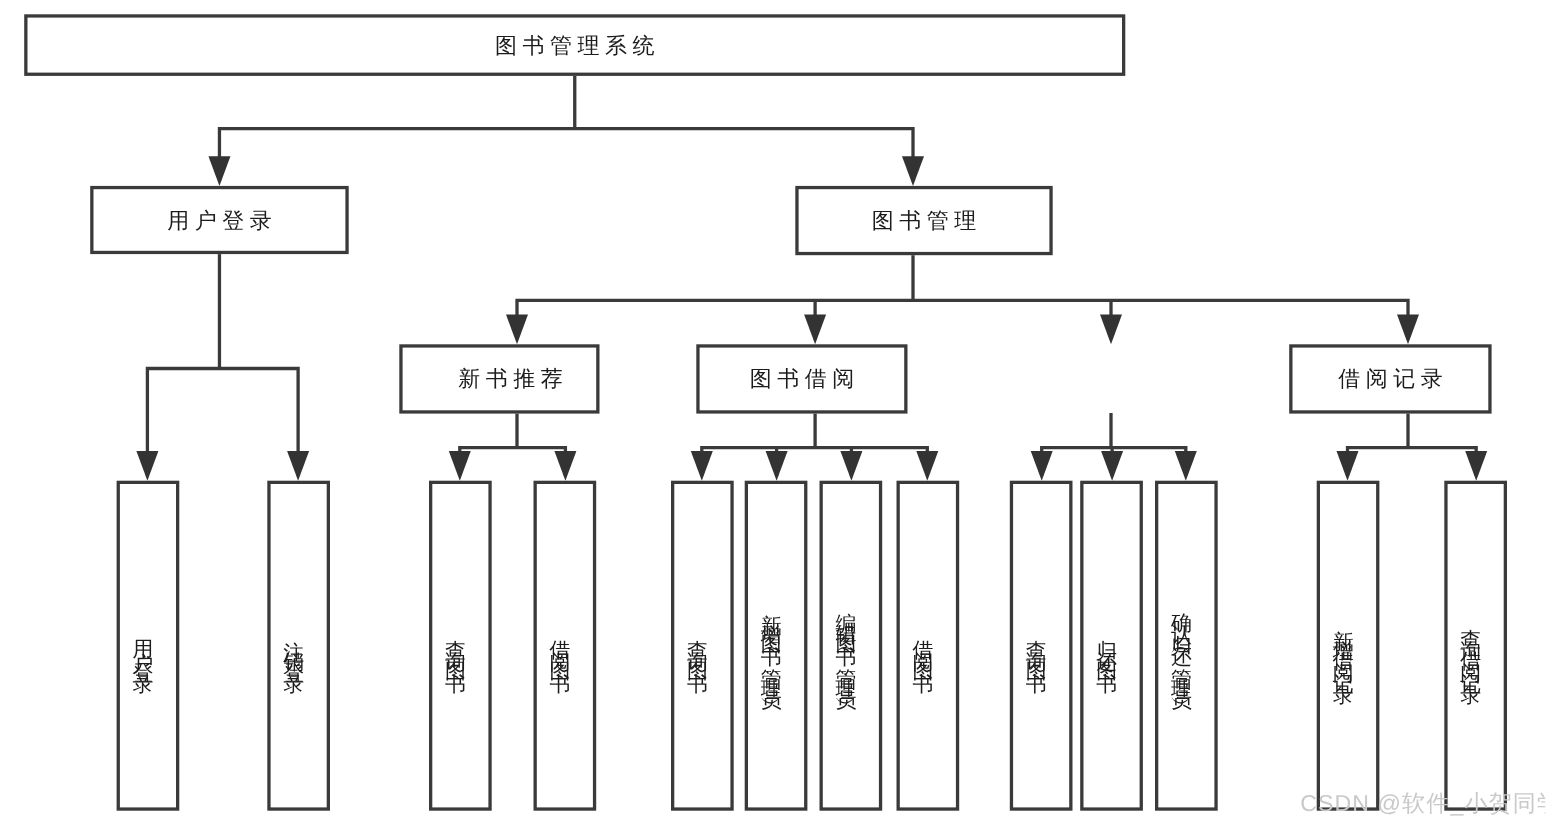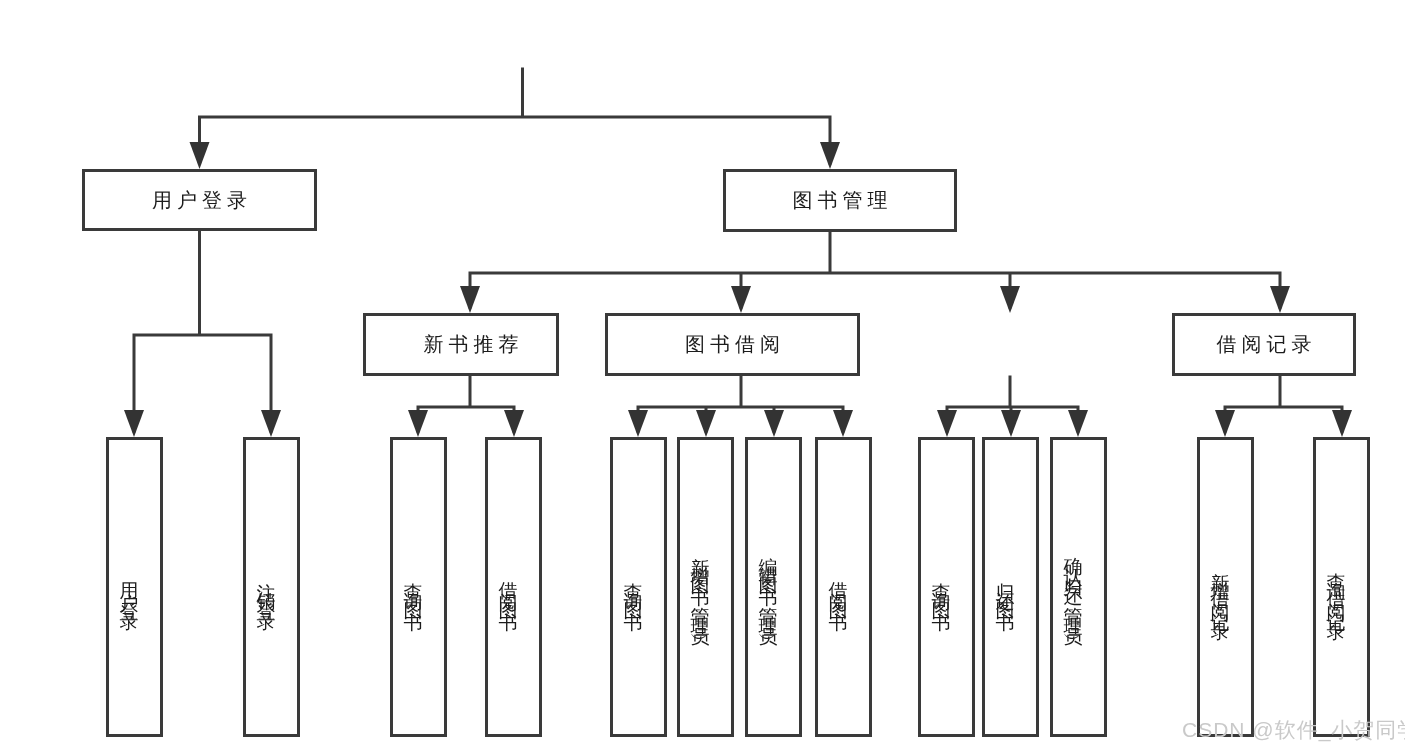--- a/index.html
+++ b/index.html
@@ -33,22 +33,22 @@
     display: flex;
     align-items: center;
     justify-content: center;
     z-index: 1;
   }
   .node-h { font-size: 20px; letter-spacing: 5px; text-indent: 5px; white-space: nowrap; }
   .root  { left: 22px;  top: 13px;  width: 1001px; height: 56px; }
   .n-userlogin { left: 82px;  top: 169px; width: 235px; height: 62px; }
   .n-bookmgmt  { left: 713px; top: 169px; width: 234px; height: 63px; margin-left: 10px; }
   .mid { top: 313px; height: 63px; }
-  .n-newbook  { left: 363px;  width: 196px; padding-left: 20px; }
-  .n-borrow   { left: 605px;  width: 255px; }
+  .n-newbook  { left: 363px;  width: 182px; padding-left: 20px; }
+  .n-borrow   { left: 633px;  width: 192px; }
   .n-current  { left: 902px;  width: 215px; }
   .n-records  { left: 1172px; width: 184px; }
   .leaf { top: 437px; height: 300px; width: 57px; }
   .leaf .vtext {
     writing-mode: vertical-rl;
     text-orientation: mixed;
     font-size: 19px;
     line-height: 1;
     letter-spacing: 10px;
     margin-block-start: 10px; 
@@ -114,20 +114,23 @@
       <polygon points="764,410 784,410 774,437"></polygon>
       <polygon points="833,410 853,410 843,437"></polygon>
       <polygon points="937,410 957,410 947,437"></polygon>
       <polygon points="1001,410 1021,410 1011,437"></polygon>
       <polygon points="1068,410 1088,410 1078,437"></polygon>
       <polygon points="1215,410 1235,410 1225,437"></polygon>
       <polygon points="1332,410 1352,410 1342,437"></polygon>
     </g>
   </svg>
 
+  <div class="node root node-h">
+    <span>图书管理系统</span>
+  </div>
 
   <div class="node n-userlogin node-h">
     <span>用户登录</span>
   </div>
   <div class="node n-bookmgmt node-h">
     <span>图书管理</span>
   </div>
 
   <div class="node mid n-newbook node-h">
     <span>新书推荐</span>

